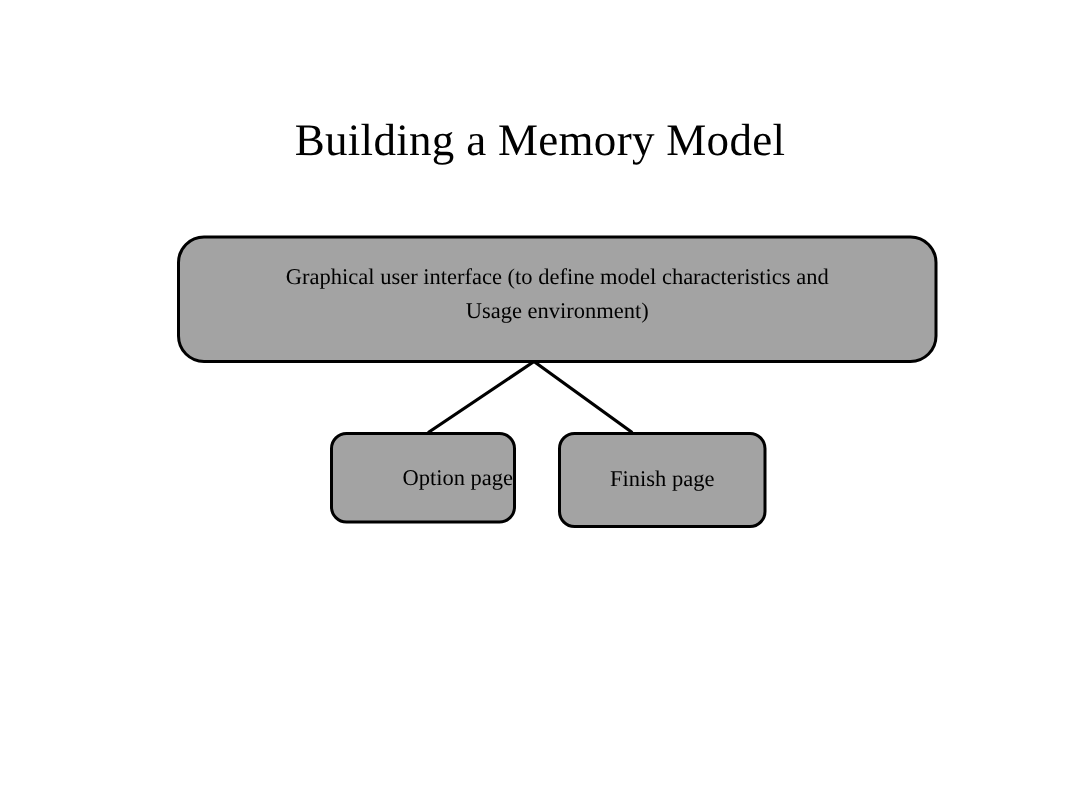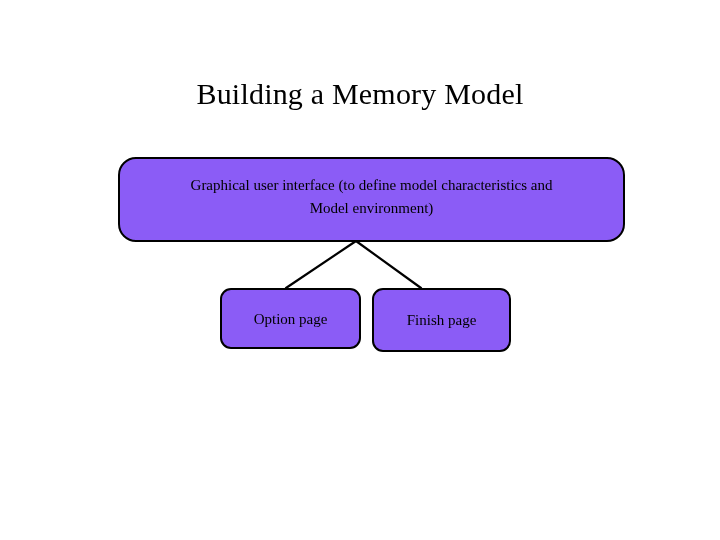--- a/index.html
+++ b/index.html
@@ -42,21 +42,21 @@
     top: 0;
     width: 720px;
     height: 540px;
     pointer-events: none;
   }
 
   
   .node-box {
     position: absolute;
     box-sizing: border-box;
-    background: #8b5cf6;
+    background: #a3a3a3;
     border: 2px solid #000000;
     display: flex;
     align-items: center;
     justify-content: center;
   }
 
   #gui-box {
     left: 118px;
     top: 157px;
     width: 507px;
@@ -69,23 +69,24 @@
     box-sizing: border-box;
     text-align: center;
     font-size: 15px;
     line-height: 23px;
     margin-top: -6px;
   }
 
   #option-box {
     left: 220px;
     top: 288px;
-    width: 141px;
+    width: 124px;
     height: 61px;
     border-radius: 11px;
+    justify-content: flex-end;
   }
   #finish-box {
     left: 372px;
     top: 288px;
     width: 139px;
     height: 64px;
     border-radius: 11px;
   }
   #option-box .node-text,
   #finish-box .node-text {
@@ -103,21 +104,21 @@
 
   <svg id="connector-layer" viewBox="0 0 720 540" xmlns="http://www.w3.org/2000/svg">
     <line x1="356" y1="241" x2="286" y2="288" stroke="#000000" stroke-width="2.2" stroke-linecap="round"></line>
     <line x1="356" y1="241" x2="421" y2="288" stroke="#000000" stroke-width="2.2" stroke-linecap="round"></line>
   </svg>
 
   <div id="gui-box" class="node-box">
     <div class="node-text">
       <span>Graphical user interface (to define model characteristics and</span>
       <br>
-      <span>Model environment)</span>
+      <span>Usage environment)</span>
     </div>
   </div>
 
   <div id="option-box" class="node-box">
     <div class="node-text">Option page</div>
   </div>
 
   <div id="finish-box" class="node-box">
     <div class="node-text">Finish page</div>
   </div>

